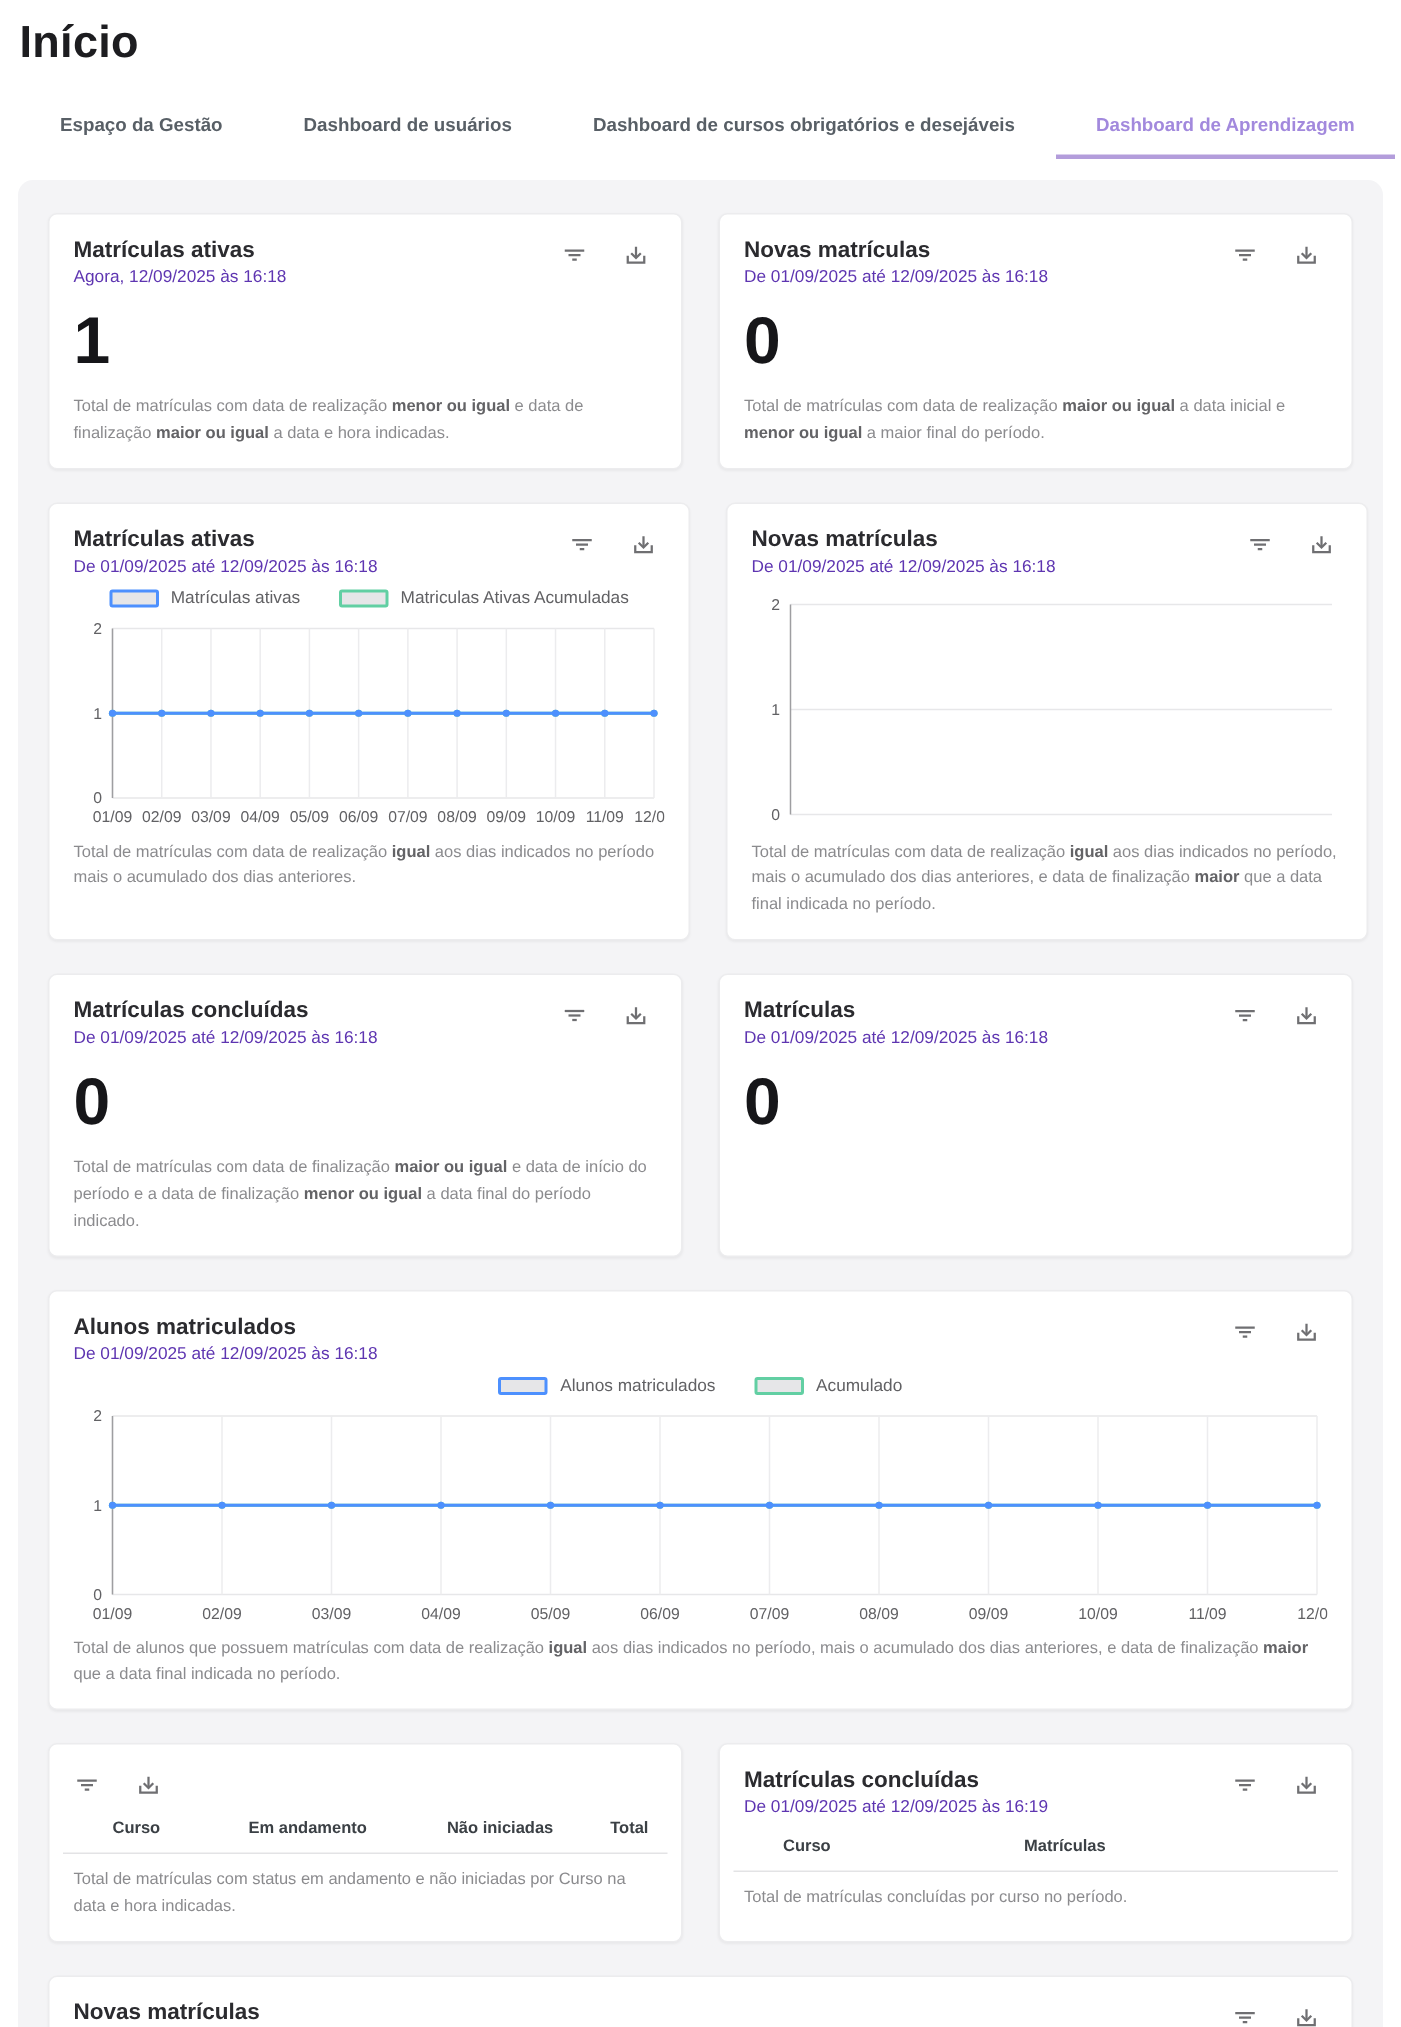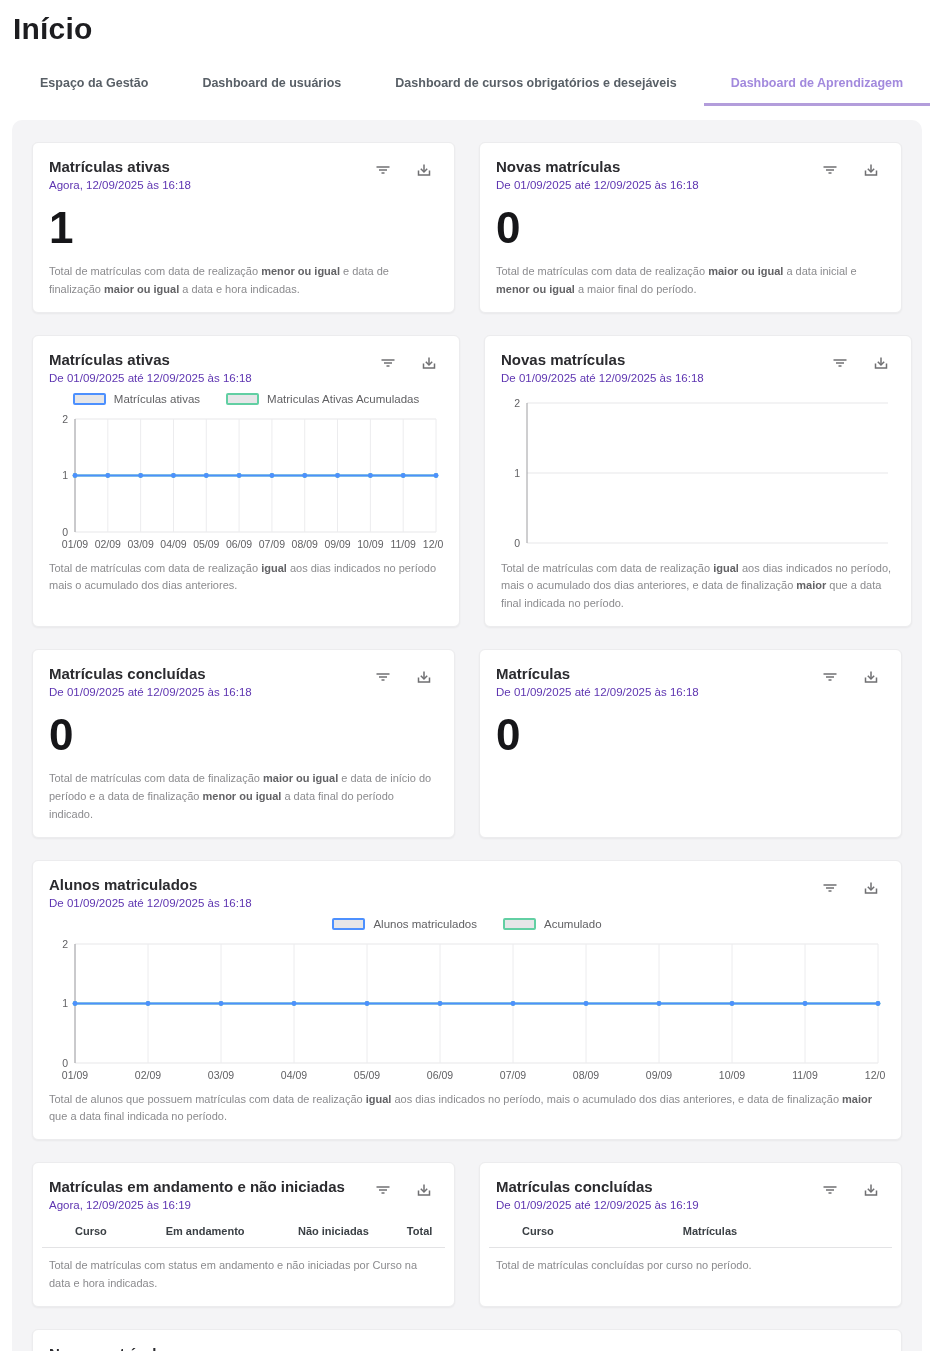--- a/index.html
+++ b/index.html
@@ -407,24 +407,20 @@
             <circle cx="756" cy="66.5" r="2.4" fill="#4d90fe"></circle>
             <circle cx="829" cy="66.5" r="2.4" fill="#4d90fe"></circle>
           </svg></div>
       <p class="desc"><span>Total de alunos que possuem matrículas com data de realização </span><strong>igual</strong><span> aos dias indicados no período, mais o acumulado dos dias anteriores, e data de finalização </span><strong>maior</strong><span> que a data final indicada no período.</span></p>
     </div>
   </div>
 
   <div class="row">
     <div class="card min-tbl">
       <div class="card-head">
-        <div>
-          <div class="card-title">Matrículas em andamento e não iniciadas</div>
-          <div class="card-subtitle">Agora, 12/09/2025 às 16:19</div>
-        </div>
         <div class="card-actions">
           <button class="icon-btn">
               <svg width="18" height="18" viewBox="0 0 18 18" fill="none" stroke="currentColor" stroke-width="1.5">
                 <line x1="2.5" y1="6" x2="15.5" y2="6"></line>
                 <line x1="5" y1="9" x2="13" y2="9"></line>
                 <line x1="7.5" y1="12" x2="10.5" y2="12"></line>
               </svg>
             </button>
           <button class="icon-btn">
               <svg width="18" height="18" viewBox="0 0 18 18" fill="none" stroke="currentColor" stroke-width="1.5">

